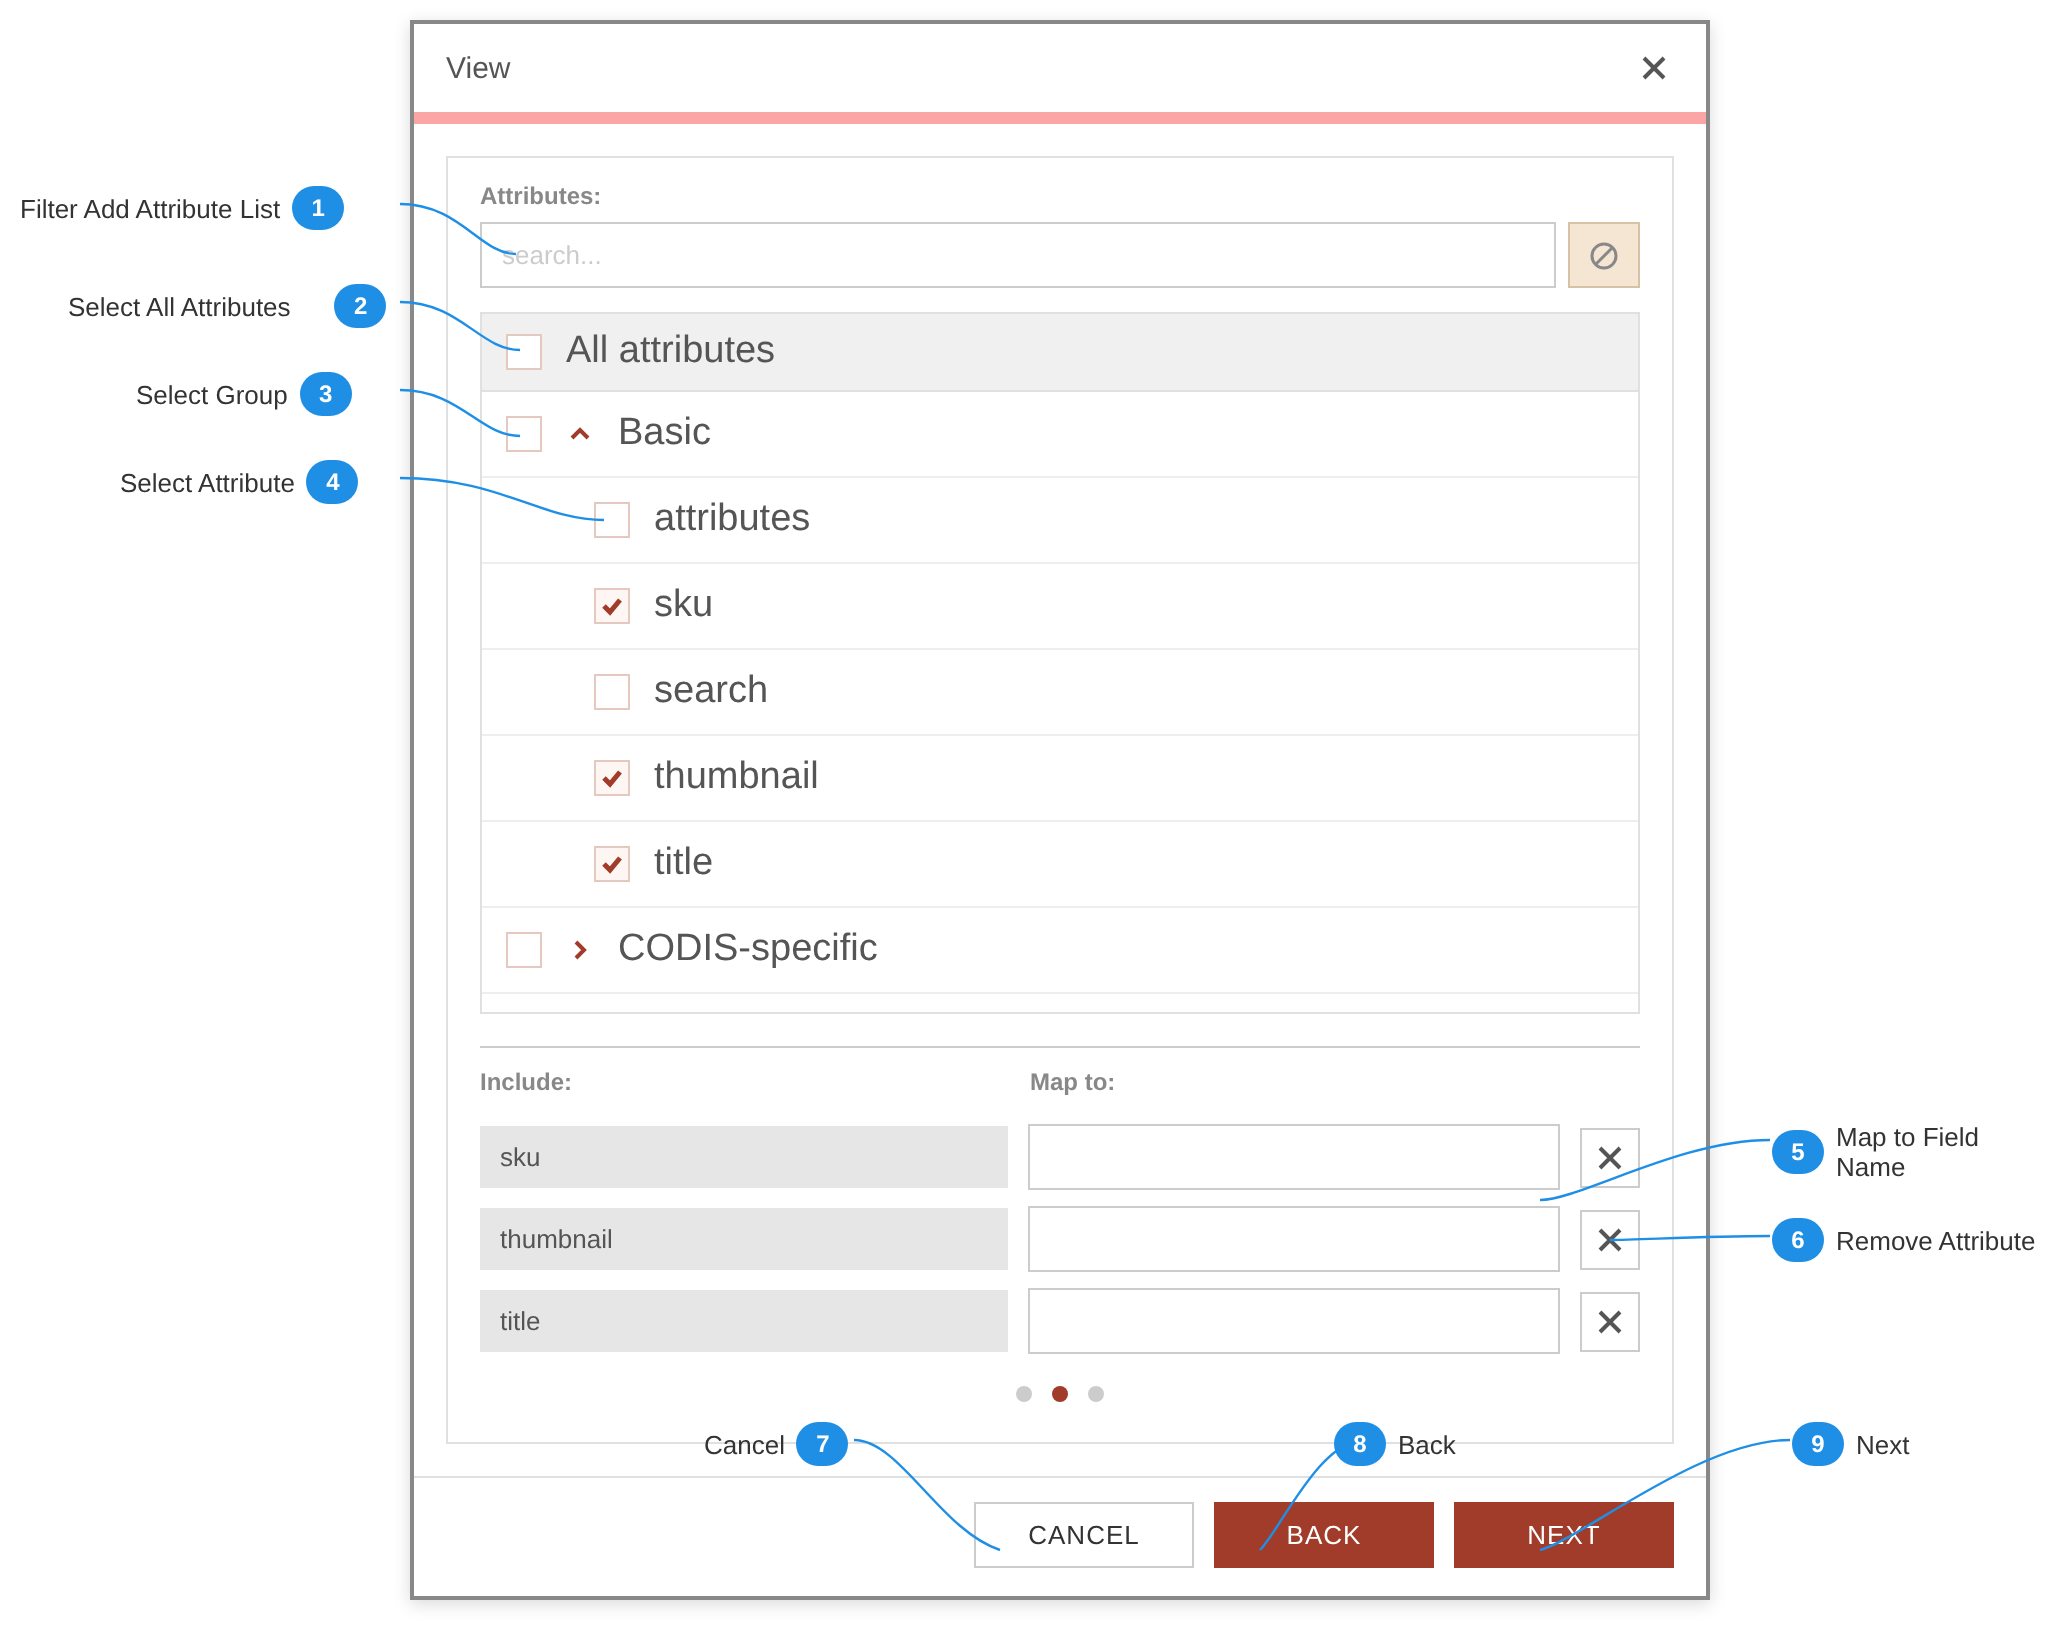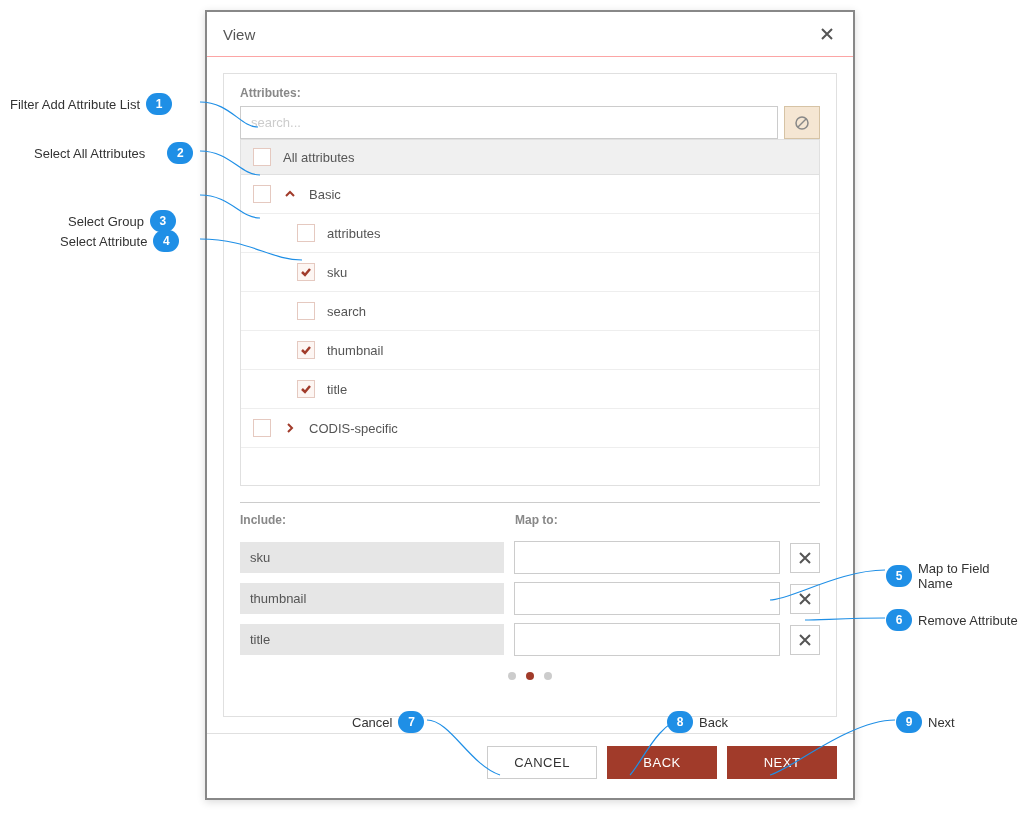--- a/index.html
+++ b/index.html
@@ -20,21 +20,21 @@
   height: 790px;
   border: 2px solid #888;
   background: #fff;
   box-shadow: 0 2px 8px rgba(0,0,0,0.15);
 }
 .dialog-header {
   display: flex;
   justify-content: space-between;
   align-items: center;
   padding: 12px 16px;
-  border-bottom: 1px solid #fca5a5;
+  border-bottom: 6px solid #fca5a5;
   gap: 43px;
 }
 .dialog-title { font-size: 15px; color: #555; }
 .close-btn {
   cursor: pointer;
   width: 20px; height: 20px;
   display: flex; align-items: center; justify-content: center;
 }
 .close-btn svg { width: 16px; height: 16px; stroke: #555; stroke-width: 2; }
 .dialog-body {
@@ -51,20 +51,21 @@
 }
 .section-label {
   font-size: 12px;
   color: #888;
   font-weight: bold;
   margin-bottom: 6px;
 }
 .search-row {
   display: flex;
   gap: 6px;
+  margin-bottom: 12px;
 }
 .search-input {
   flex: 1;
   border: 1px solid #ccc;
   padding: 8px 10px;
   font-size: 13px;
   color: #333;
 }
 .search-input::placeholder { color: #ccc; }
 .clear-btn {
@@ -114,21 +115,21 @@
 }
 .checkbox.checked { background: #fdf6f3; }
 .checkbox.checked svg { stroke: #a13b2a; stroke-width: 2.5; width: 12px; height: 12px; fill: none; }
 .chevron {
   width: 14px; height: 14px;
   display: inline-flex;
   align-items: center;
   justify-content: center;
 }
 .chevron svg { width: 12px; height: 12px; stroke: #a13b2a; stroke-width: 2; fill: none; }
-.row-label { font-size: 13px; color: #555; }
+.row-label { font-size: 19px; color: #555; }
 
 .divider { border: none; border-top: 1px solid #ccc; margin: 16px 0 10px; }
 
 .mapping-header {
   display: flex;
   gap: 10px;
 }
 .mapping-header .section-label { flex: 1; }
 .map-row {
   display: flex;
@@ -387,21 +388,21 @@
 </svg>
 
 <div class="callout left" style="left:10px; top:93px;">
   <span class="text leftside">Filter Add Attribute List</span>
   <span class="bubble">1</span>
 </div>
 <div class="callout left" style="left:34px; top:142px;gap:22px;">
   <span class="text leftside">Select All Attributes</span>
   <span class="bubble">2</span>
 </div>
-<div class="callout left" style="left:68px; top:186px;margin-top:24px;">
+<div class="callout left" style="left:68px; top:186px;">
   <span class="text leftside">Select Group</span>
   <span class="bubble">3</span>
 </div>
 <div class="callout left" style="left:60px; top:230px;">
   <span class="text leftside">Select Attribute</span>
   <span class="bubble">4</span>
 </div>
 <div class="callout right" style="left:886px; top:561px;">
   <span class="bubble">5</span>
   <span class="text">Map to Field Name</span>

